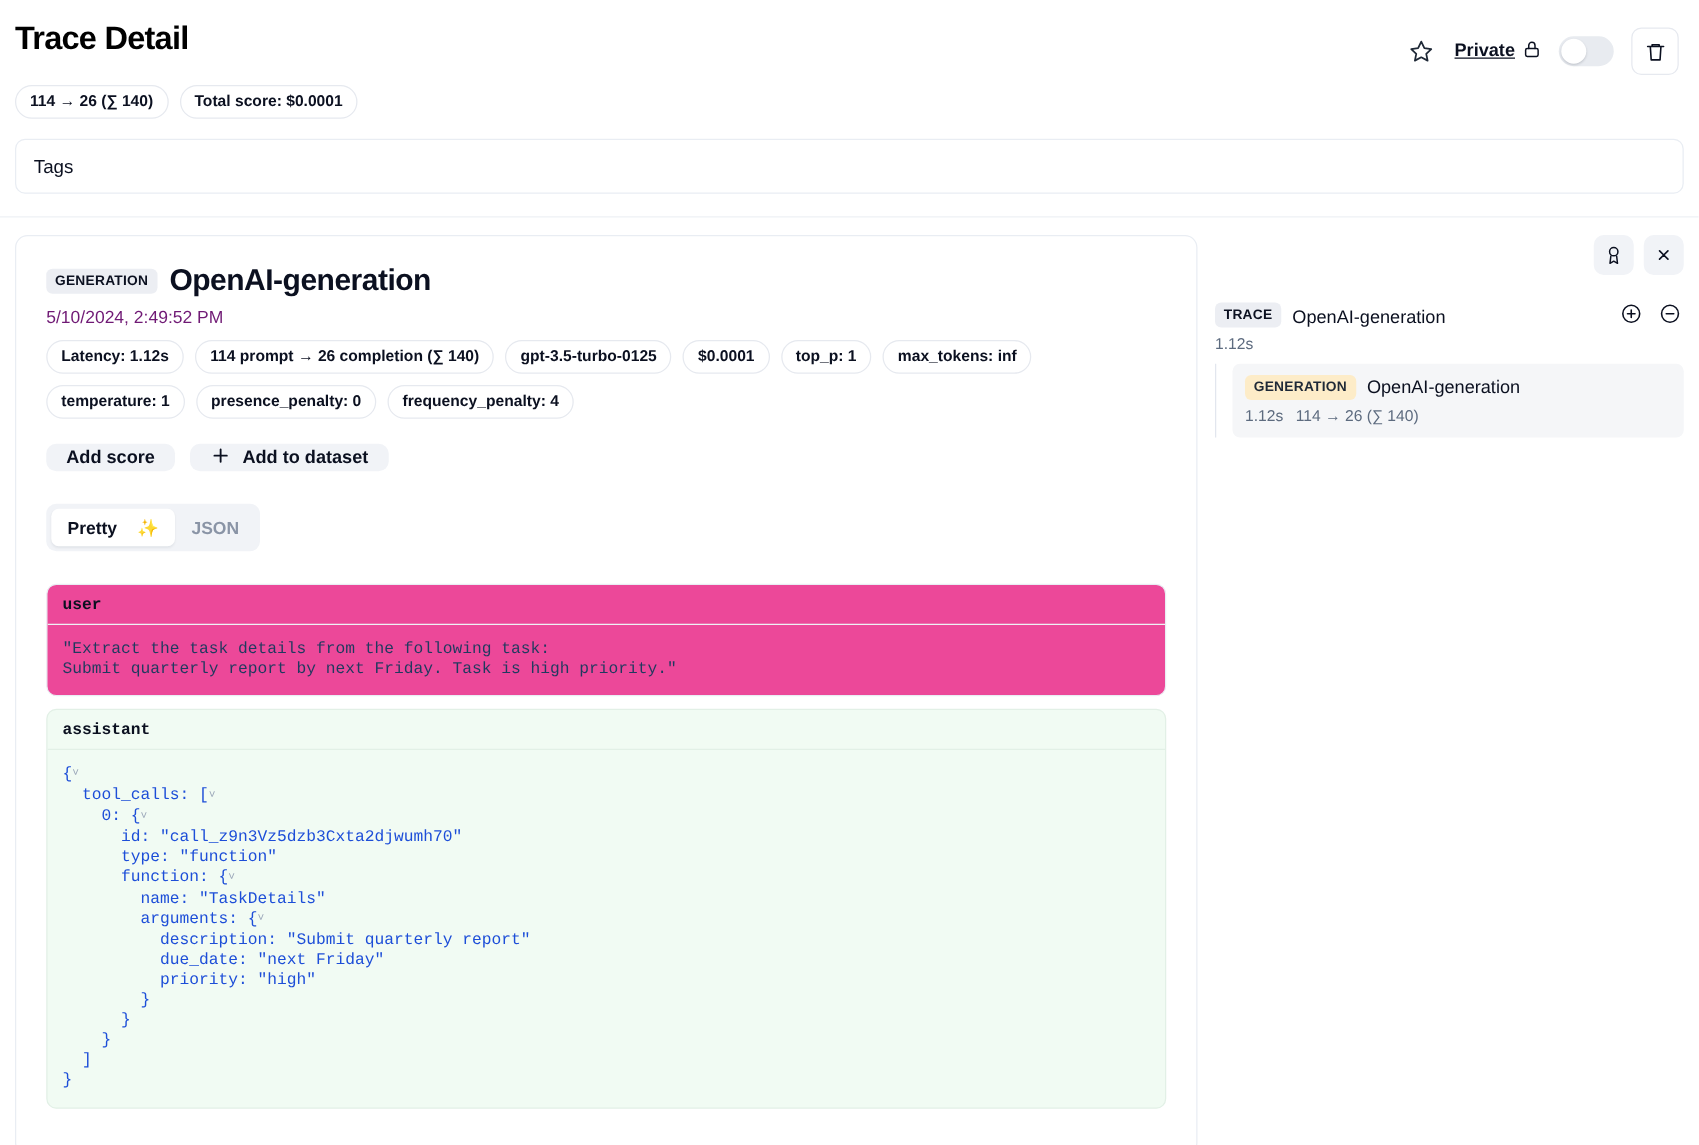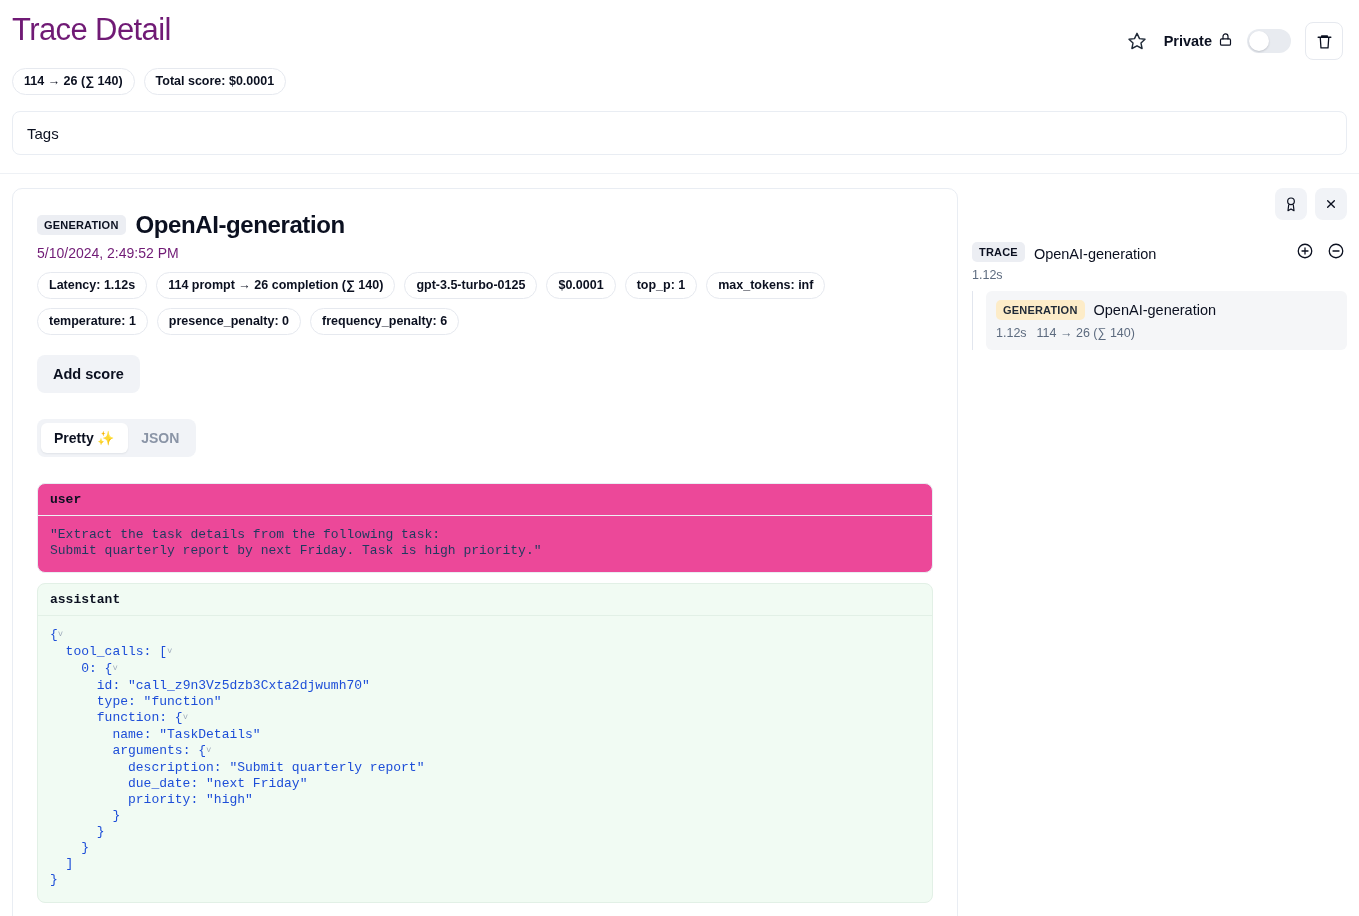--- a/index.html
+++ b/index.html
@@ -13,42 +13,42 @@
   }
 
   
   .page-header {
     display: flex;
     align-items: flex-start;
     justify-content: space-between;
     padding: 10px 16px 0 12px;
   }
   .page-title {
-    font-size: 31px;
-    font-weight: 400;
+    font-size: 26px;
+    font-weight: 700;
     letter-spacing: -0.6px;
     line-height: 40px;
     margin: 0;
-    color: #701a75;
+    color: #000000;
   }
   .header-actions {
     display: flex;
     align-items: center;
     gap: 14px;
     padding-top: 12px;
   }
   .icon-btn-plain {
     width: 26px; height: 26px;
     display: flex; align-items: center; justify-content: center;
     background: none; border: none; cursor: pointer; padding: 0;
     color: #111827;
   }
   .private-label {
     display: flex; align-items: center; gap: 6px;
-    font-size: 14.5px; font-weight: 700; color: #0b1020;
+    font-size: 14.5px; font-weight: 700; color: #0b1020; text-decoration: underline;
   }
   .toggle {
     width: 44px; height: 24px;
     border-radius: 999px;
     background: #e8ebf0;
     position: relative;
     cursor: pointer;
     border: none;
     flex: none;
   }
@@ -139,40 +139,40 @@
   }
   .obs-time {
     font-size: 14px; color: #701a75; margin-top: 6px; margin-bottom: 11px;
   }
 
   .btn-row { display: flex; gap: 12px; margin-top: 20px; }
   .soft-btn {
     background: #f1f3f7;
     border: none;
     border-radius: 8px;
-    height: 38px;
+    height: 22px;
     padding: 0 16px;
     font-size: 14.5px;
     font-weight: 700;
     color: #0b1020;
     display: flex; align-items: center; gap: 9px;
     cursor: pointer;
     font-family: inherit;
   }
 
   .tabs {
     display: inline-flex;
     background: #f1f3f7;
     border-radius: 8px;
     padding: 4px;
     margin-top: 26px;
   }
   .tab {
     height: 30px; padding: 0 13px;
-    display: flex; align-items: center; gap: 4px;
+    display: flex; align-items: center; gap: 16px;
     border-radius: 6px;
     font-size: 14px; font-weight: 700;
     color: #8a94a6;
     cursor: pointer;
     border: none; background: none;
     font-family: inherit;
   }
   .tab.active {
     background: #ffffff;
     color: #0b1020;
@@ -330,26 +330,34 @@
 
     <div class="pill-row" style="padding:0;">
       <span class="pill">Latency: 1.12s</span>
       <span class="pill">114 prompt → 26 completion (∑ 140)</span>
       <span class="pill">gpt-3.5-turbo-0125</span>
       <span class="pill">$0.0001</span>
       <span class="pill">top_p: 1</span>
       <span class="pill">max_tokens: inf</span>
       <span class="pill">temperature: 1</span>
       <span class="pill">presence_penalty: 0</span>
-      <span class="pill">frequency_penalty: 6</span>
+      <span class="pill">frequency_penalty: 4</span>
     </div>
 
     <div class="btn-row">
       <button class="soft-btn">
         <span>Add score</span>
+      </button>
+      <button class="soft-btn">
+        <span>
+          <svg width="17" height="17" viewBox="0 0 24 24" fill="none" stroke="#0b1020" stroke-width="2.1" stroke-linecap="round">
+            <path d="M12 5v14M5 12h14"></path>
+          </svg>
+        </span>
+        <span>Add to dataset</span>
       </button>
     </div>
 
     <div class="tabs">
       <button class="tab active">
         <span>Pretty</span>
         <span>✨</span>
       </button>
       <button class="tab">
         <span>JSON</span>

